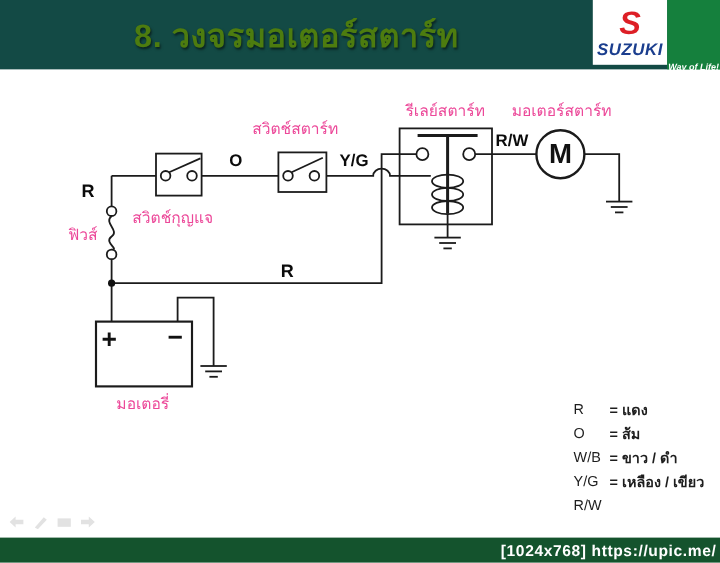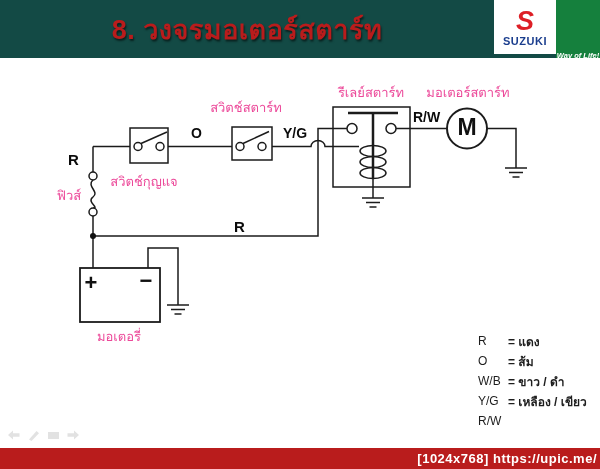--- a/index.html
+++ b/index.html
@@ -10,35 +10,35 @@
     -webkit-font-smoothing:antialiased;
   }
   
   .header-bar{
     position:absolute;left:0;top:0;width:600px;height:58px;
     background:#134a45;
   }
   .slide-title{
     position:absolute;left:0;top:0;width:494px;height:58px;
     display:flex;align-items:center;justify-content:center;
-    color:#b91c1c;font-size:27px;font-weight:bold;
+    color:#4d7c0f;font-size:27px;font-weight:bold;
     text-shadow:1px 2px 2px rgba(0,0,0,.55);
     letter-spacing:.5px;white-space:nowrap;
   }
   .brand-box{
     position:absolute;left:494px;top:0;width:62px;height:54px;
     background:#ffffff;display:flex;flex-direction:column;
     align-items:center;justify-content:center;
   }
   .suzuki-s{
     color:#dd1f26;font-size:27px;font-weight:900;font-style:italic;
     line-height:26px;
   }
   .suzuki-name{
-    color:#1b3e8e;font-size:11px;font-weight:bold;
+    color:#1b3e8e;font-size:14px;font-weight:bold;font-style:italic;
     letter-spacing:.5px;margin-top:1px;
   }
   .way-box{
     position:absolute;left:556px;top:0;width:44px;height:60px;
     background:#15803d;display:flex;align-items:flex-end;justify-content:center;
   }
   .way-text{
     color:#ffffff;font-size:7.5px;font-weight:bold;font-style:italic;
     white-space:nowrap;
   }
@@ -62,21 +62,21 @@
   }
   
   .legend{position:absolute;left:478px;top:331px;}
   .legend-row{display:flex;height:20px;align-items:center;font-size:12px;color:#1d1d1d;}
   .legend-code{width:30px;}
   .legend-val{white-space:nowrap;font-weight:bold;}
   
   .nav-bar{position:absolute;left:7px;top:430px;display:flex;gap:7px;align-items:center;}
   .nav-bar svg{display:block;}
   .black-bar{
-    position:absolute;left:0;top:448px;width:600px;height:21px;background:#b91c1c;
+    position:absolute;left:0;top:448px;width:600px;height:21px;background:#14532d;
     display:flex;align-items:center;justify-content:flex-end;
   }
   .watermark{
     color:#ffffff;font-size:13px;font-weight:600;letter-spacing:.5px;
     padding-right:3px;white-space:nowrap;
   }
 </style>
 </head>
 <body>
 

